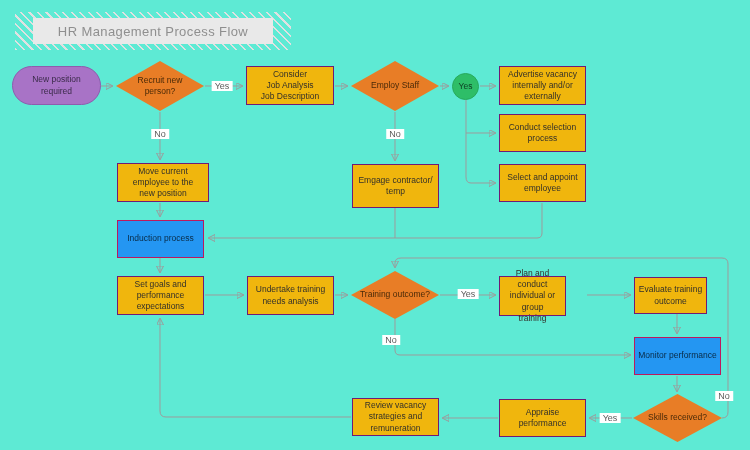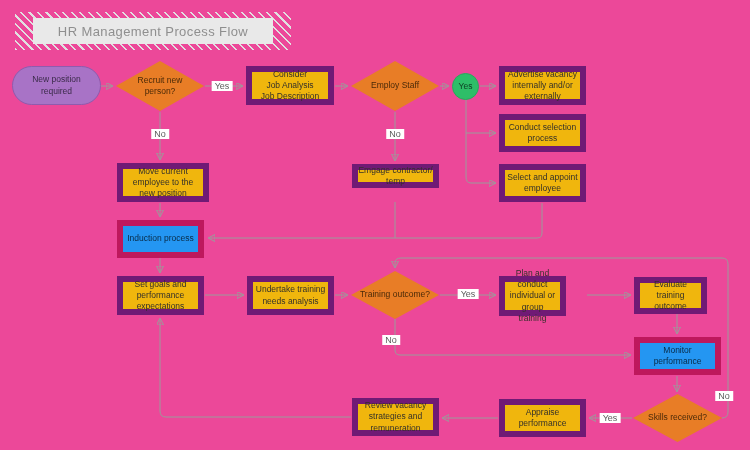--- a/index.html
+++ b/index.html
@@ -1,40 +1,40 @@
 <!DOCTYPE html>
 <html><head>
 <meta charset="utf-8">
 <style>
   * { margin:0; padding:0; box-sizing:border-box; }
   html,body { background:#f4f4f4; }
   .canvas {
-    position:relative; width:750px; height:450px; background:#ec4899;
+    position:relative; width:750px; height:450px; background:#5eead4;
     font-family:"Liberation Sans", sans-serif; overflow:hidden;
   }
   
   .title-hatch {
     position:absolute; left:15px; top:12px; width:276px; height:38px;
     background:repeating-linear-gradient(45deg, #e1e1e1 0 1.5px, transparent 1.5px 6px);
   }
   .title-box {
     position:absolute; left:18px; top:6px; right:18px; bottom:6px;
     background:#e9e9e9; display:flex; align-items:center; justify-content:center;
     font-size:13px; color:#8f8f8f; letter-spacing:0.4px;
   }
   
   .node {
     position:absolute; display:flex; align-items:center; justify-content:center;
     text-align:center; font-size:8.5px; line-height:1.3; color:#33302a;
   }
   .node span { white-space:pre-line; }
-  .process   { background:#f0b60d; border:6px solid #701a75; }
+  .process   { background:#f0b60d; border:1px solid #701a75; }
   .terminator{ background:#a873c6; border:1px solid #8f5bae; border-radius:20px; color:#3b2b4a; }
   .decision  { background:#e87d26; clip-path:polygon(50% 0,100% 50%,50% 100%,0 50%); color:#4a2a08; }
-  .highlight { background:#2496f2; border:6px solid #be185d; color:#092b47; }
+  .highlight { background:#2496f2; border:1px solid #be185d; color:#092b47; }
   .connector-node { background:#2ebe68; border:1px solid #27aa5c; border-radius:50%; color:#0c3d22; }
   
   .elabel {
     position:absolute; transform:translate(-50%,-50%);
     background:#ffffff; padding:0 3px; font-size:9px; color:#5c5c5c;
   }
   svg.edges { position:absolute; left:0; top:0; pointer-events:none; }
   svg.edges path { stroke:#9b9b9b; stroke-width:1; fill:none; }
 </style>
 </head>
@@ -117,21 +117,21 @@
     <span>Select and appoint
 employee</span>
     </div>
 
   <div class="node process" style="left:117px;top:163px;width:92px;height:39px">
     <span>Move current
 employee to the
 new position</span>
     </div>
 
-  <div class="node process" style="left:352px;top:164px;width:87px;height:24px">
+  <div class="node process" style="left:352px;top:164px;width:87px;height:44px">
     <span>Emgage contractor/
 temp</span>
     </div>
 
   <div class="node highlight" style="left:117px;top:220px;width:87px;height:38px">
     <span>Induction process</span>
     </div>
 
   <div class="node process" style="left:117px;top:276px;width:87px;height:39px">
     <span>Set goals and

